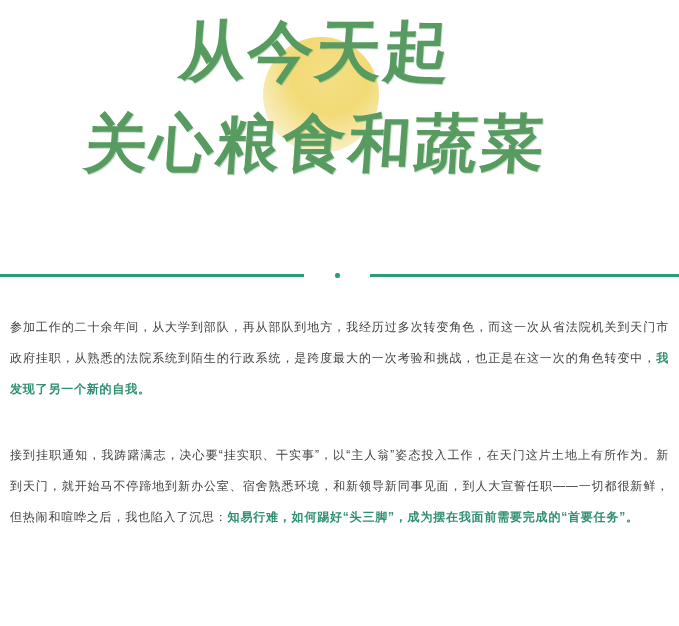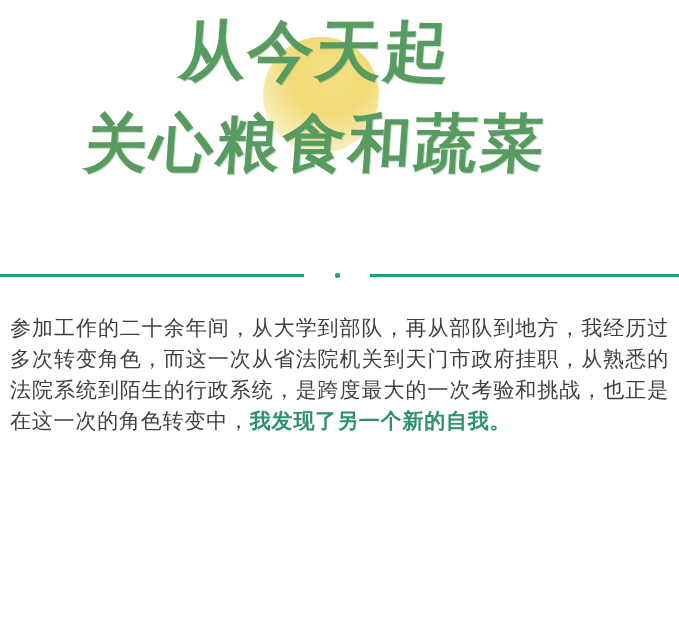--- a/index.html
+++ b/index.html
@@ -57,21 +57,21 @@
     height: 5px;
     border-radius: 2px;
     margin-left: 31px;
     margin-right: 30px;
   }
 
   
   .article {
     margin-top: 35px;
     padding: 0 10px;
-    font-size: 21px;
+    font-size: 12px;
     line-height: 31px;
     letter-spacing: 0.8px;
     text-align: justify;
   }
   .article p { margin-bottom: 35px; }
   .article p:last-child { margin-bottom: 0; }
   .accent { font-weight: bold; }
 </style>
 </head>
 <body>
@@ -86,15 +86,16 @@
 
   <div class="divider">
     <span class="d-line left" style="background: rgb(43, 156, 122);"></span>
     <span class="d-dot" style="background: rgb(43, 156, 122);"></span>
     <span class="d-line right" style="background: rgb(43, 156, 122);"></span>
   </div>
 
   <main class="article" style="color: rgb(63, 63, 63);">
     <p><span>参加工作的二十余年间，从大学到部队，再从部队到地方，我经历过多次转变角色，而这一次从省法院机关到天门市政府挂职，从熟悉的法院系统到陌生的行政系统，是跨度最大的一次考验和挑战，也正是在这一次的角色转变中，</span><strong class="accent" style="color: rgb(46, 143, 114);">我发现了另一个新的自我。</strong></p>
 
+    <p><span>接到挂职通知，我踌躇满志，决心要“挂实职、干实事”，以“主人翁”姿态投入工作，在天门这片土地上有所作为。新到天门，就开始马不停蹄地到新办公室、宿舍熟悉环境，和新领导新同事见面，到人大宣誓任职——一切都很新鲜，但热闹和喧哗之后，我也陷入了沉思：</span><strong class="accent" style="color: rgb(46, 143, 114);">知易行难，如何踢好“头三脚”，成为摆在我面前需要完成的“首要任务”。</strong></p>
   </main>
 
 </div>
 
 </body></html>

